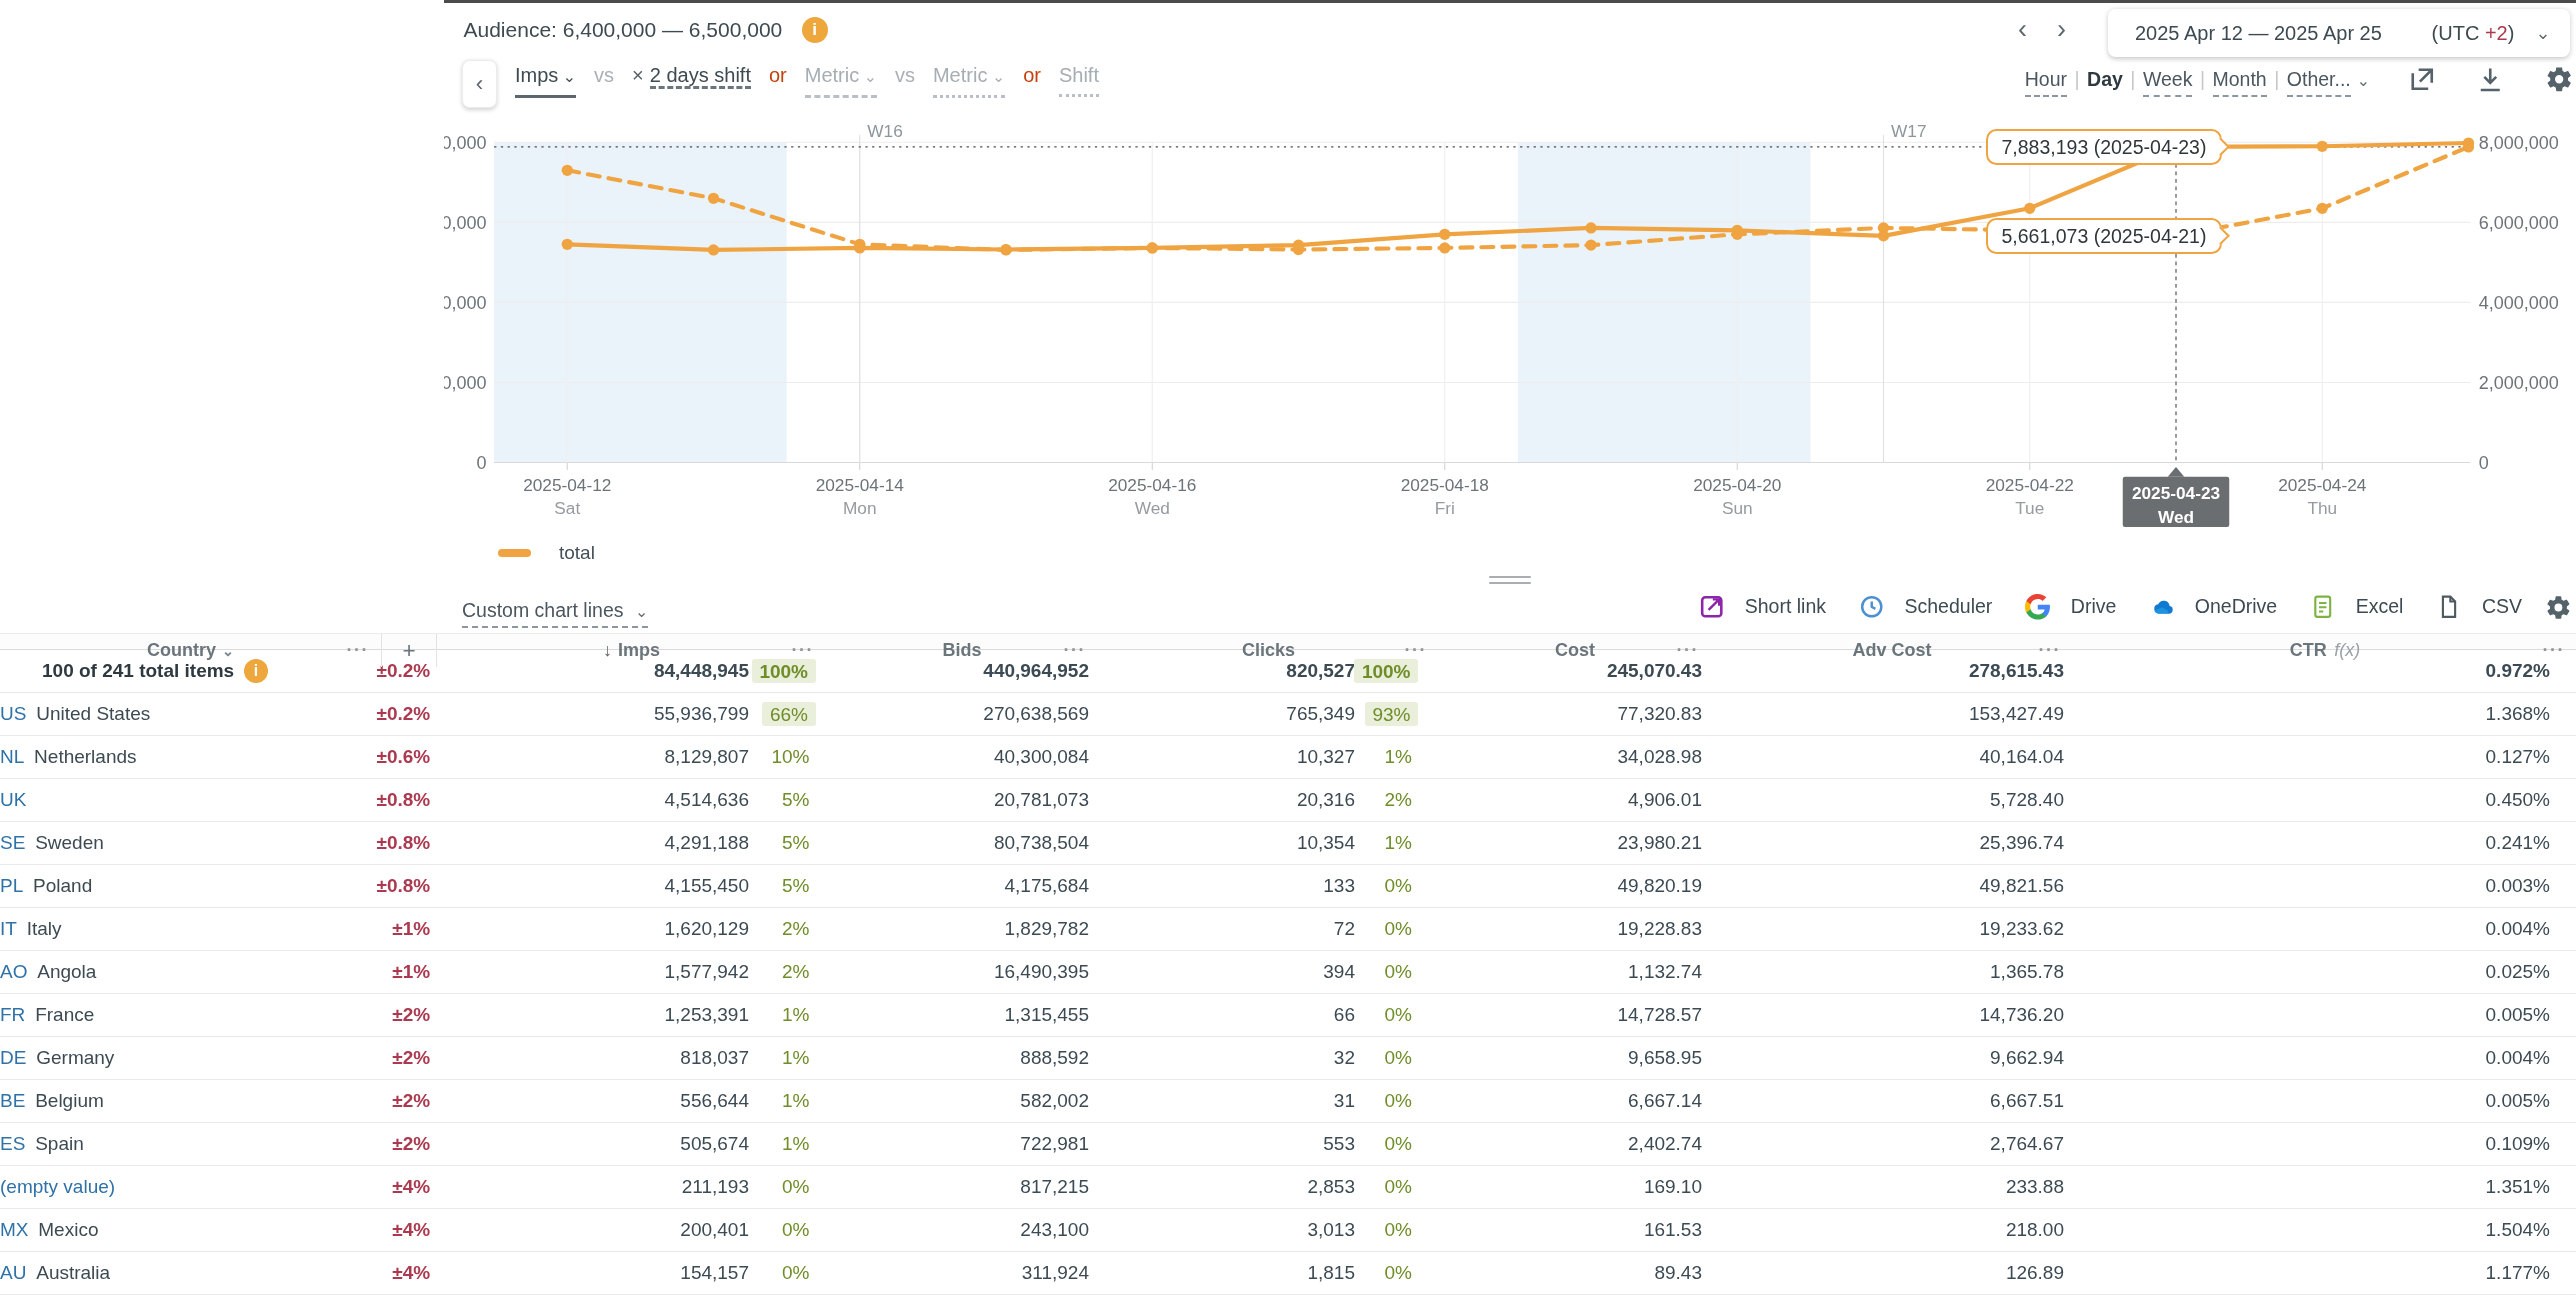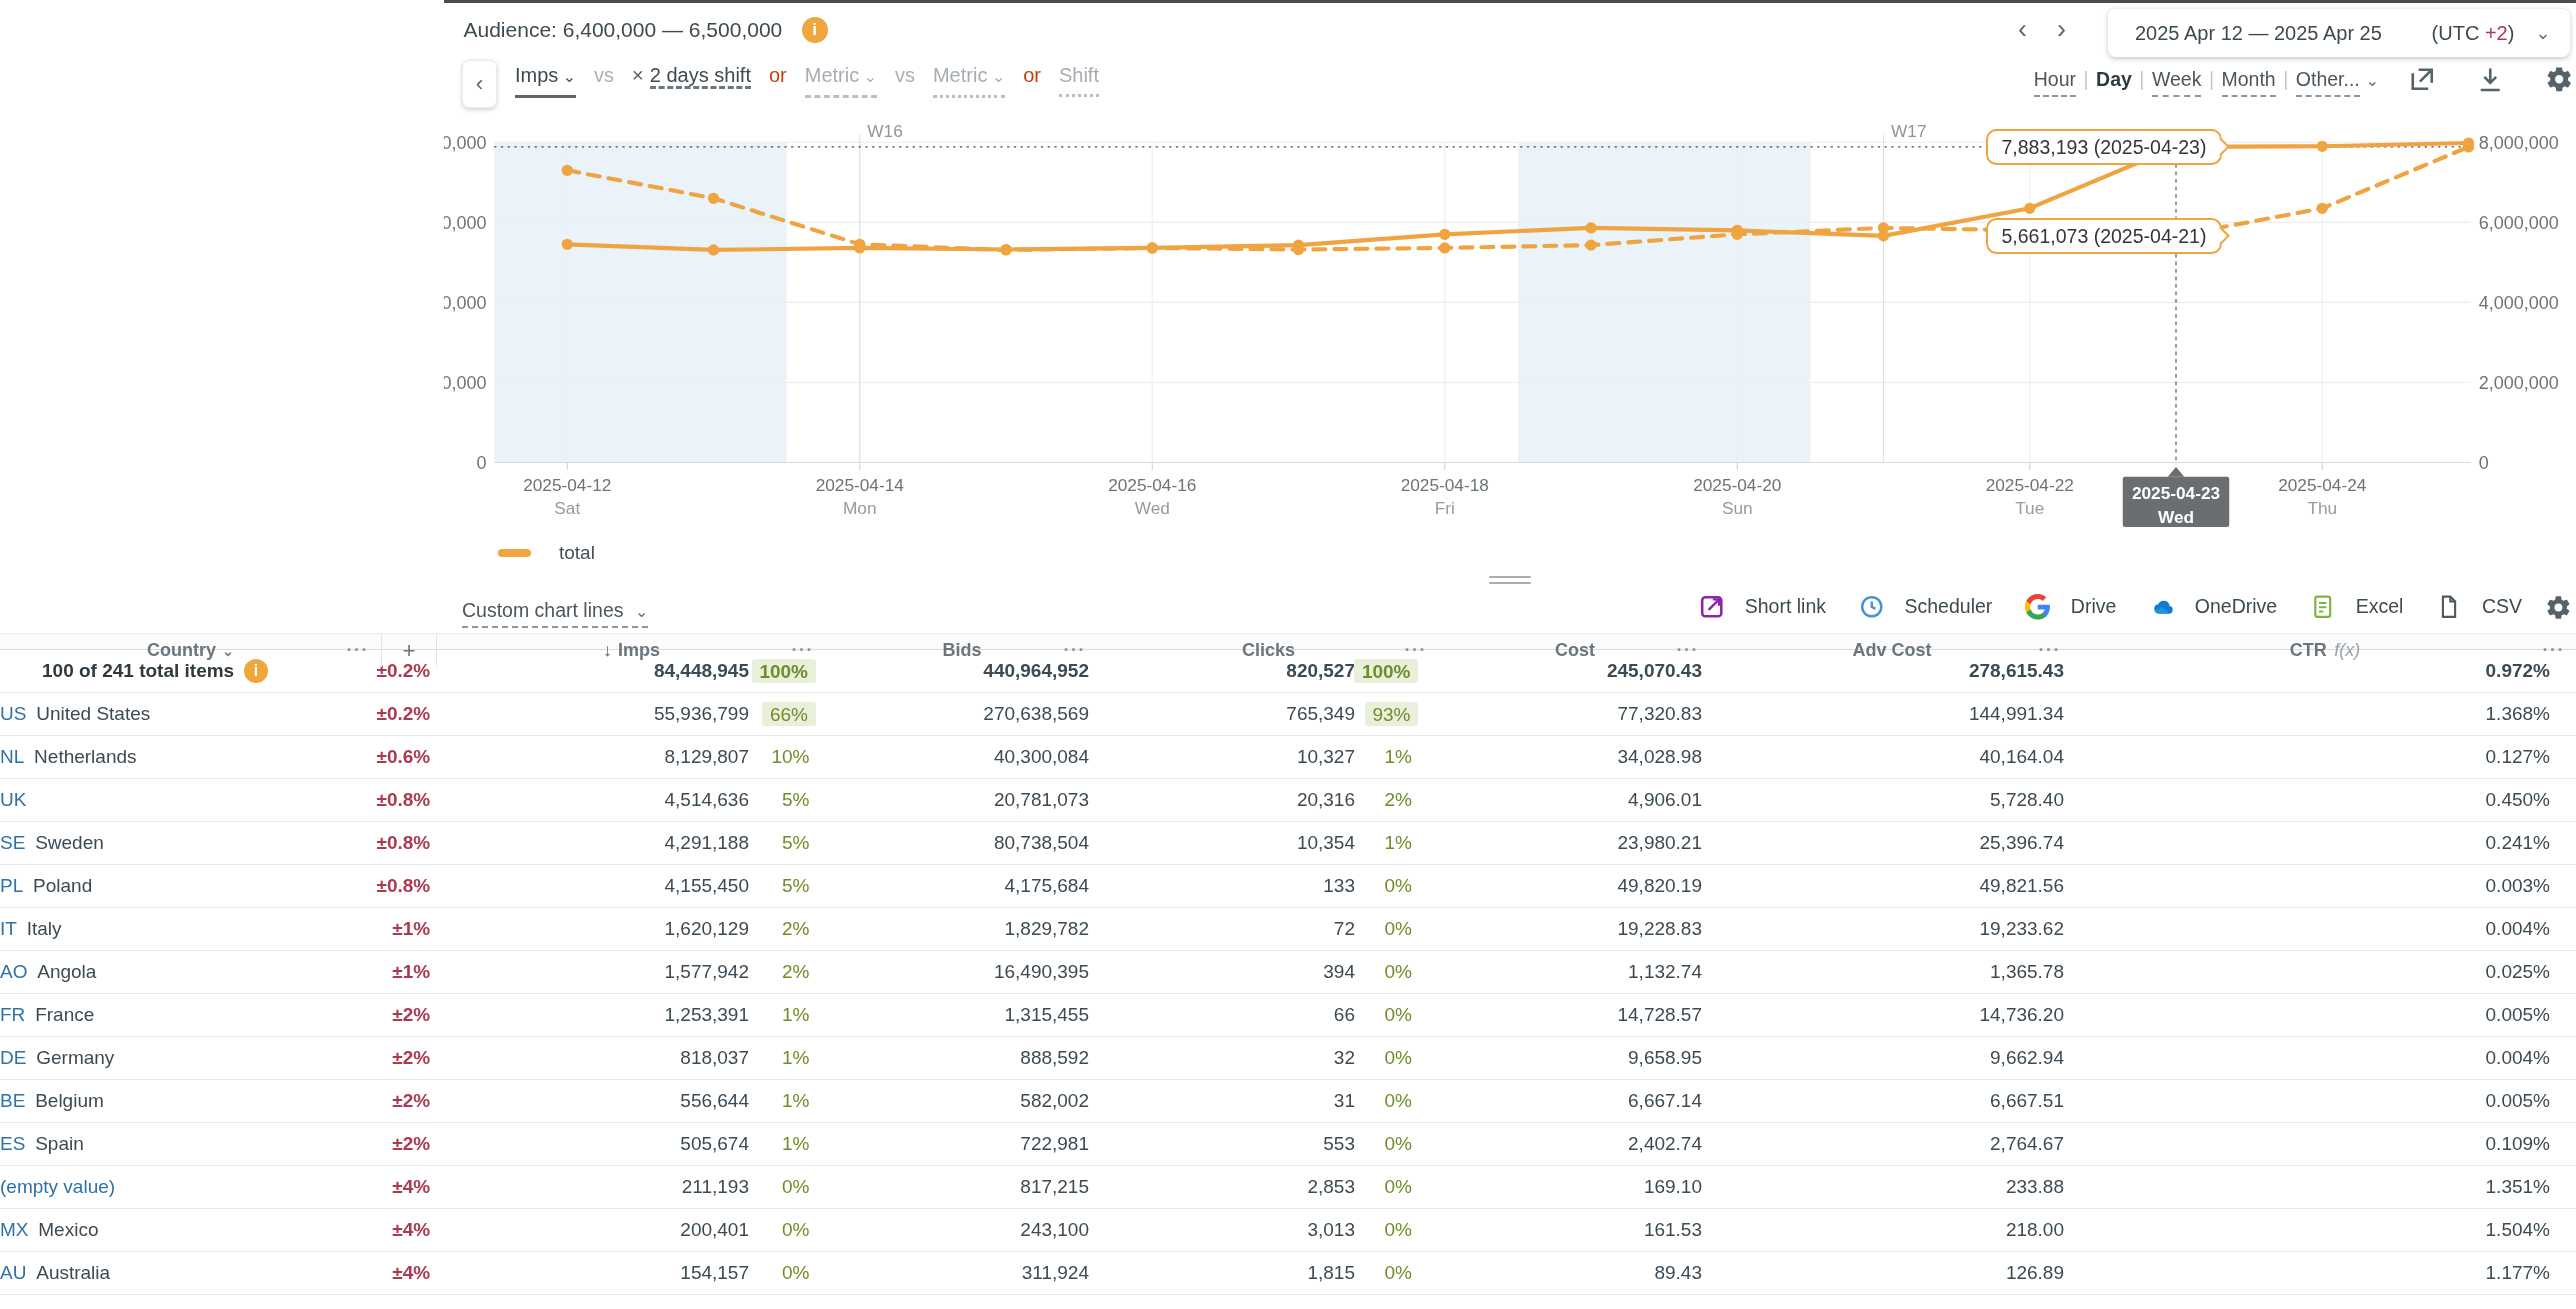--- a/index.html
+++ b/index.html
@@ -45,21 +45,21 @@
   .ctl { font-size:20px; padding-bottom:5.3px; white-space:nowrap; line-height:25.5px; }
   .ctl .caret { font-size:15.8px; margin-left:4.5px; }
   .ctl-selected { color:#3d4a52; border-bottom:3px solid #5c666d; cursor:pointer; }
   .ctl-lit { color:#aab0b5; }
   .ctl-dark { color:#c2410c; }
   .ctl-dashed { color:#3d4a52; border-bottom:3px dashed #6b757c; cursor:pointer; }
   .ctl-dashed-gray { color:#a6adb3; border-bottom:3px dashed #b9bfc4; cursor:pointer; }
   .ctl-dotted-gray { color:#a6adb3; border-bottom:3px dotted #b9bfc4; cursor:pointer; }
   .x-remove { color:#545f66; margin-right:6px; cursor:pointer; }
 
-  .granularity { position:absolute; right:197px; top:65px; font-size:19.5px; color:#4b565e; white-space:nowrap; }
+  .granularity { position:absolute; right:206px; top:65px; font-size:19.5px; color:#4b565e; white-space:nowrap; }
   .granularity .sep { color:#c4c8cb; margin:0 7.5px; }
   .gran-item { padding-bottom:4.5px; border-bottom:2.3px dashed #8d969c; cursor:pointer; }
   .gran-selected { font-weight:bold; color:#2e3940; border-bottom:none; cursor:default; }
   .gran-caret { color:#5d686f; font-size:15.8px; margin-left:6px; }
   .hdr-icon { position:absolute; top:62px; width:28.5px; height:28.5px; color:#55626a; cursor:pointer; }
   .hdr-icon svg { width:28.5px; height:28.5px; display:block; }
 
   .chart-region { position:absolute; left:0; top:113px; width:2132px; height:420px; }
   .chart-region svg { position:absolute; left:0; top:0; }
 
@@ -393,21 +393,21 @@
             <span class="code">US</span>
             <span class="cname">United States</span>
           </div>
           <div class="c-delta">±0.2%</div>
           <div class="c-num">55,936,799</div>
           <div class="c-pct"><span class="chip">66%</span></div>
           <div class="c-num">270,638,569</div>
           <div class="c-num">765,349</div>
           <div class="c-pct c-pct-clicks"><span class="chip">93%</span></div>
           <div class="c-num">77,320.83</div>
-          <div class="c-num">144,991.34</div>
+          <div class="c-num">153,427.49</div>
           <div class="c-num c-ctr">1.368%</div>
         </div>
         <div class="t-grid t-row">
           <div class="c-country">
             <span class="code">NL</span>
             <span class="cname">Netherlands</span>
           </div>
           <div class="c-delta">±0.6%</div>
           <div class="c-num">8,129,807</div>
           <div class="c-pct"><span class="pct-plain">10%</span></div>

